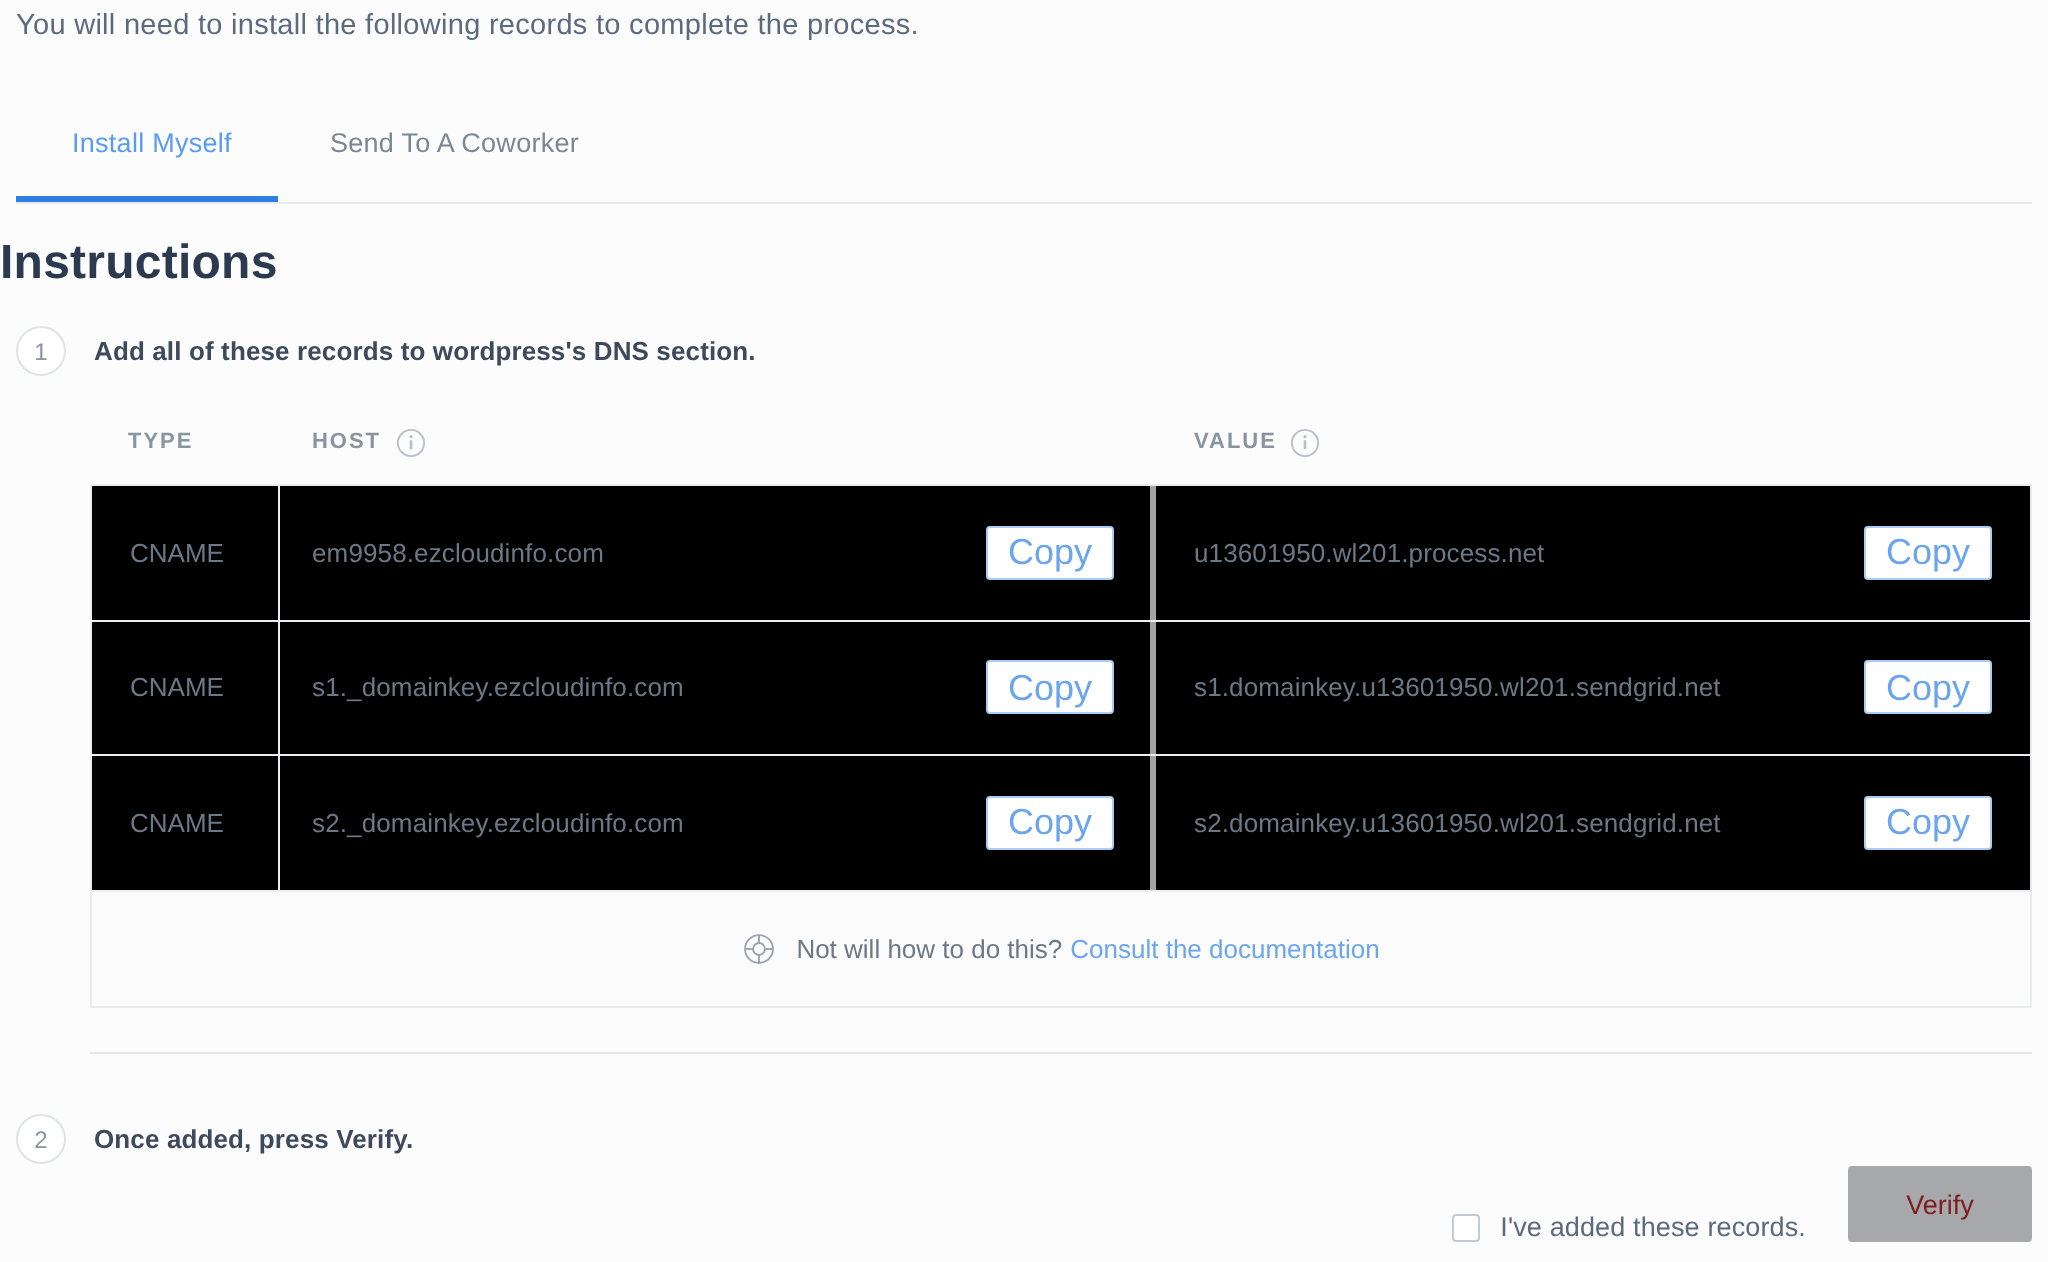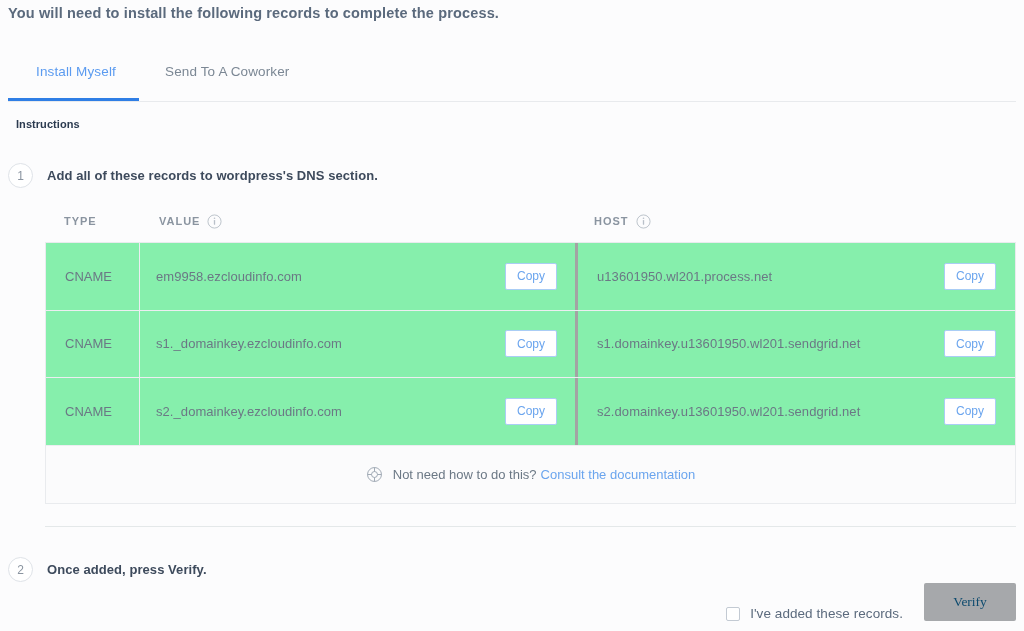--- a/index.html
+++ b/index.html
@@ -22,21 +22,20 @@
   }
 
   
   .intro {
     position: absolute;
     left: 8px;
     top: 5px;
     font-size: 14.5px;
     color: #5b6a7d;
     letter-spacing: 0.01em;
-    font-weight: bold;
   }
 
   
   .tabs {
     position: absolute;
     left: 8px;
     top: 52px;
     width: 1008px;
     height: 50px;
     border-bottom: 1px solid #e8eaed;
@@ -57,23 +56,23 @@
     left: 8px;
     top: 98px;
     width: 131px;
     height: 3px;
     background: #2f7ee5;
   }
 
   
   .instructions-title {
     position: absolute;
-    left: 16px;
+    left: 0;
     top: 118px;
-    font-size: 11px;
+    font-size: 24px;
     font-weight: bold;
     color: #2b3a4f;
     letter-spacing: 0.005em;
   }
 
   
   .step {
     position: absolute;
     display: flex;
     align-items: center;
@@ -126,21 +125,21 @@
   .th-value { width: 438px; padding-left: 19px; }
   .info-icon {
     margin-left: 7px;
     display: inline-flex;
     align-items: center;
   }
 
   .tbl {
     border: 1px solid #e9ebee;
     border-bottom: none;
-    background: #86efac;
+    background: #000000;
     box-sizing: border-box;
   }
   .row {
     display: flex;
     height: 66.5px;
     border-bottom: 1px solid #eceef1;
   }
   .cell {
     display: flex;
     align-items: center;
@@ -168,23 +167,23 @@
     padding-right: 19px;
   }
   .rec-text {
     letter-spacing: 0.005em;
     white-space: nowrap;
   }
   .copy-btn {
     border: 1px solid #aacdf5;
     background: #ffffff;
     color: #6ba5ee;
-    font-size: 12px;
+    font-size: 18px;
     font-family: "Liberation Sans", sans-serif;
-    width: 52px;
+    width: 64px;
     height: 27px;
     border-radius: 2px;
     cursor: pointer;
     line-height: 1;
     padding: 0;
   }
 
   .tfoot {
     border: 1px solid #e9ebee;
     border-top: none;
@@ -237,25 +236,25 @@
     margin-right: 21px;
     font-size: 13.5px;
     color: #5b6a7d;
     letter-spacing: 0.005em;
     cursor: pointer;
   }
   .verify-btn {
     width: 92px;
     height: 38px;
     background: #a6a8ab;
-    color: #0c4a6e;
+    color: #7f1d1d;
     border: none;
     border-radius: 2px;
     font-size: 13.5px;
-    font-family: Liberation Serif, serif;
+    font-family: Liberation Sans, sans-serif;
     cursor: pointer;
   }
 </style>
 </head>
 <body>
 
 <div class="page">
 
   <div class="intro">You will need to install the following records to complete the process.</div>
 
@@ -269,32 +268,32 @@
 
   <div class="step step-1">
     <div class="step-num">1</div>
     <div class="step-text">Add all of these records to wordpress's DNS section.</div>
   </div>
 
   <div class="table-wrap">
 
     <div class="thead">
       <div class="th th-type">TYPE</div>
-      <div class="th th-value">
-        <span>VALUE</span>
+      <div class="th th-host">
+        <span>HOST</span>
         <span class="info-icon">
           <svg width="15" height="15" viewBox="0 0 16 16">
             <circle cx="8" cy="8" r="7" fill="none" stroke="#b9c0c9" stroke-width="1"></circle>
             <circle cx="8" cy="4.6" r="0.85" fill="#b9c0c9"></circle>
             <rect x="7.3" y="6.4" width="1.4" height="5" rx="0.6" fill="#b9c0c9"></rect>
           </svg>
         </span>
       </div>
-      <div class="th th-host">
-        <span>HOST</span>
+      <div class="th th-value">
+        <span>VALUE</span>
         <span class="info-icon">
           <svg width="15" height="15" viewBox="0 0 16 16">
             <circle cx="8" cy="8" r="7" fill="none" stroke="#b9c0c9" stroke-width="1"></circle>
             <circle cx="8" cy="4.6" r="0.85" fill="#b9c0c9"></circle>
             <rect x="7.3" y="6.4" width="1.4" height="5" rx="0.6" fill="#b9c0c9"></rect>
           </svg>
         </span>
       </div>
     </div>
 
@@ -342,21 +341,21 @@
       <span class="buoy-icon">
         <svg width="17" height="17" viewBox="0 0 20 20">
           <circle cx="10" cy="10" r="8.2" fill="none" stroke="#9aa4b0" stroke-width="1.1"></circle>
           <circle cx="10" cy="10" r="3.5" fill="none" stroke="#9aa4b0" stroke-width="1.1"></circle>
           <line x1="10" y1="1.8" x2="10" y2="6.5" stroke="#9aa4b0" stroke-width="1.1"></line>
           <line x1="10" y1="13.5" x2="10" y2="18.2" stroke="#9aa4b0" stroke-width="1.1"></line>
           <line x1="1.8" y1="10" x2="6.5" y2="10" stroke="#9aa4b0" stroke-width="1.1"></line>
           <line x1="13.5" y1="10" x2="18.2" y2="10" stroke="#9aa4b0" stroke-width="1.1"></line>
         </svg>
       </span>
-      <span>Not need how to do this?</span>
+      <span>Not will how to do this?</span>
       <a class="doc-link">Consult the documentation</a>
     </div>
 
   </div>
 
   <div class="divider"></div>
 
   <div class="step step-2">
     <div class="step-num">2</div>
     <div class="step-text">Once added, press Verify.</div>

